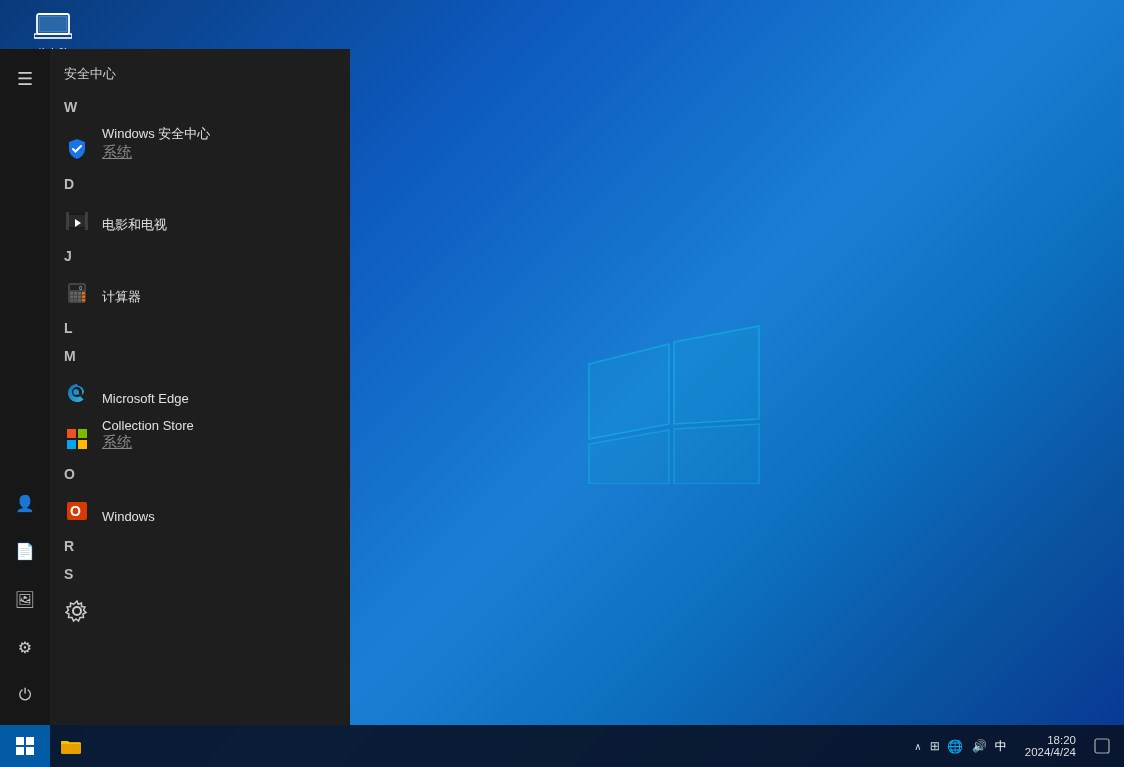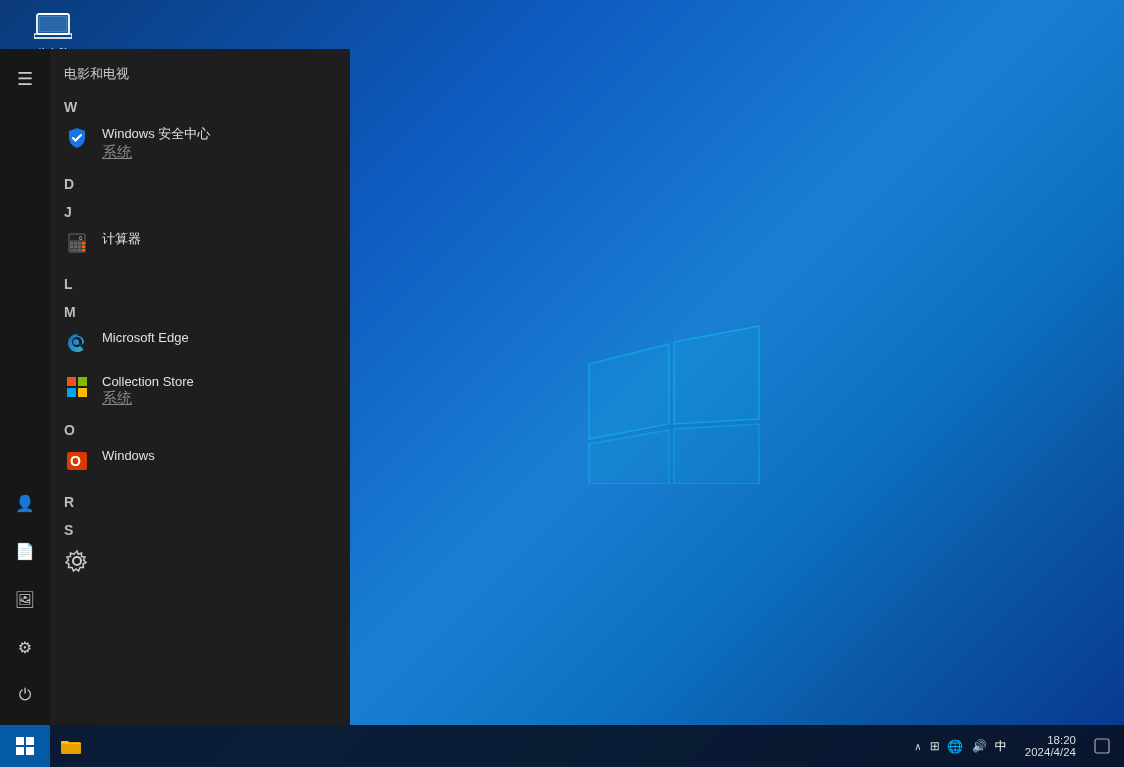--- a/index.html
+++ b/index.html
@@ -201,21 +201,21 @@
 
     .recently-added-label {
       color: #ccc;
       font-size: 13px;
       font-weight: 400;
       padding: 8px 14px 8px 14px;
     }
 
     .app-item {
       display: flex;
-      align-items: flex-start;
+      align-items: flex-end;
       padding: 6px 14px;
       cursor: pointer;
       gap: 12px;
       min-height: 44px;
     }
 
     .app-icon {
       width: 26px;
       height: 26px;
       display: flex;
@@ -310,37 +310,51 @@
         </div>
 
         <div class="sidebar-btn">
           <span style="font-size:16px;">⏻</span>
         </div>
       </div>
     </div>
 
     <div class="start-content">
 
-      <div class="recently-added-label">电影和电视</div>
+      <div class="recently-added-label">安全中心</div>
 
       <div class="alpha-divider">W</div>
       <div class="app-item">
         <div class="app-icon">
           <svg width="24" height="24" viewBox="0 0 24 24">
             <path d="M12 2 L20 5 L20 12 C20 16.5 16.5 20.5 12 22 C7.5 20.5 4 16.5 4 12 L4 5 Z" fill="#1a73e8" stroke="none"></path>
             <path d="M8 12 L10.5 14.5 L16 9" stroke="white" stroke-width="2" fill="none" stroke-linecap="round"></path>
           </svg>
         </div>
         <div class="app-info">
           <span class="app-name">Windows 安全中心</span>
           <span class="app-subtitle">系统</span>
         </div>
       </div>
 
       <div class="alpha-divider">D</div>
+      <div class="app-item">
+        <div class="app-icon">
+          <svg width="24" height="24" viewBox="0 0 24 24">
+            <rect x="1" y="4" width="22" height="16" rx="2" fill="#1a1a1a"></rect>
+            <rect x="3" y="6" width="18" height="12" rx="1" fill="#2a2a2a"></rect>
+            <polygon points="10,10 16,14 10,18" fill="white"></polygon>
+            <rect x="1" y="3" width="3" height="18" rx="0" fill="#555" opacity="0.6"></rect>
+            <rect x="20" y="3" width="3" height="18" rx="0" fill="#555" opacity="0.6"></rect>
+          </svg>
+        </div>
+        <div class="app-info">
+          <span class="app-name">电影和电视</span>
+        </div>
+      </div>
 
       <div class="alpha-divider">J</div>
       <div class="app-item">
         <div class="app-icon">
           <svg width="24" height="24" viewBox="0 0 24 24">
             <rect x="3" y="2" width="18" height="20" rx="2" fill="#444"></rect>
             <rect x="5" y="4" width="14" height="5" rx="1" fill="#222"></rect>
             <text x="17" y="9" fill="#aef" font-size="5" text-anchor="end">0</text>
 
             <rect x="5" y="11" width="3" height="2.5" rx="0.5" fill="#666"></rect>

